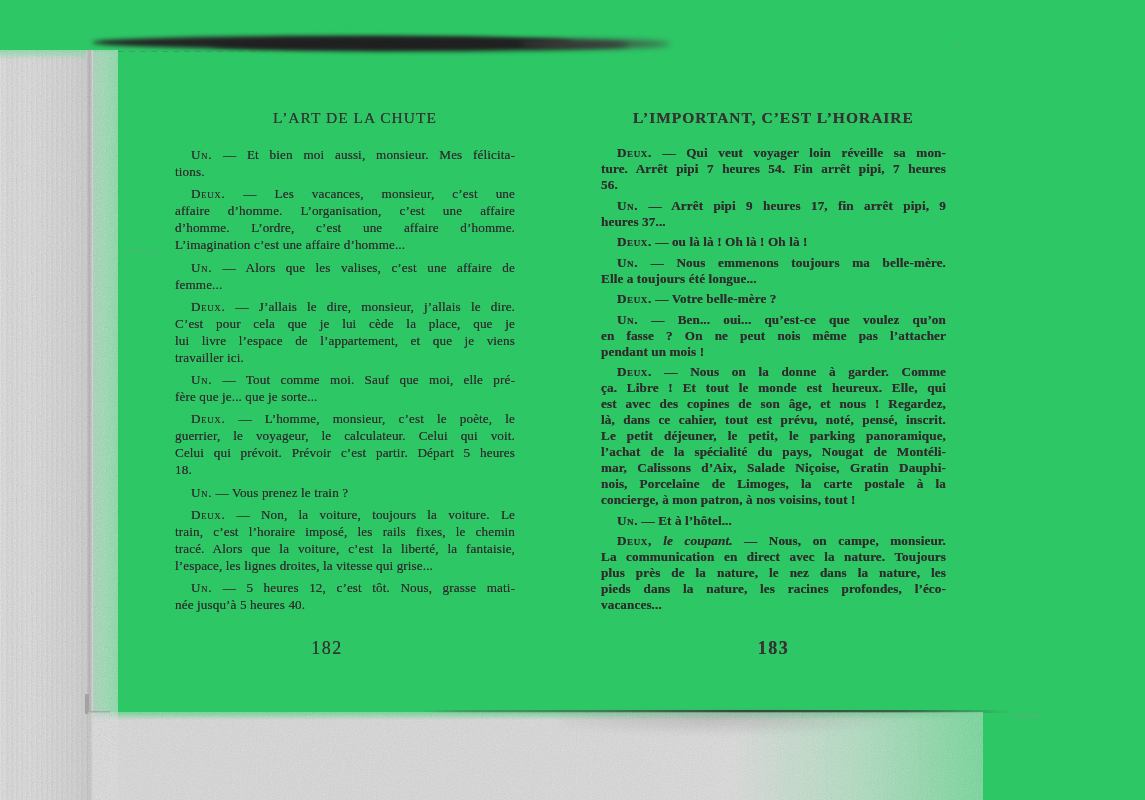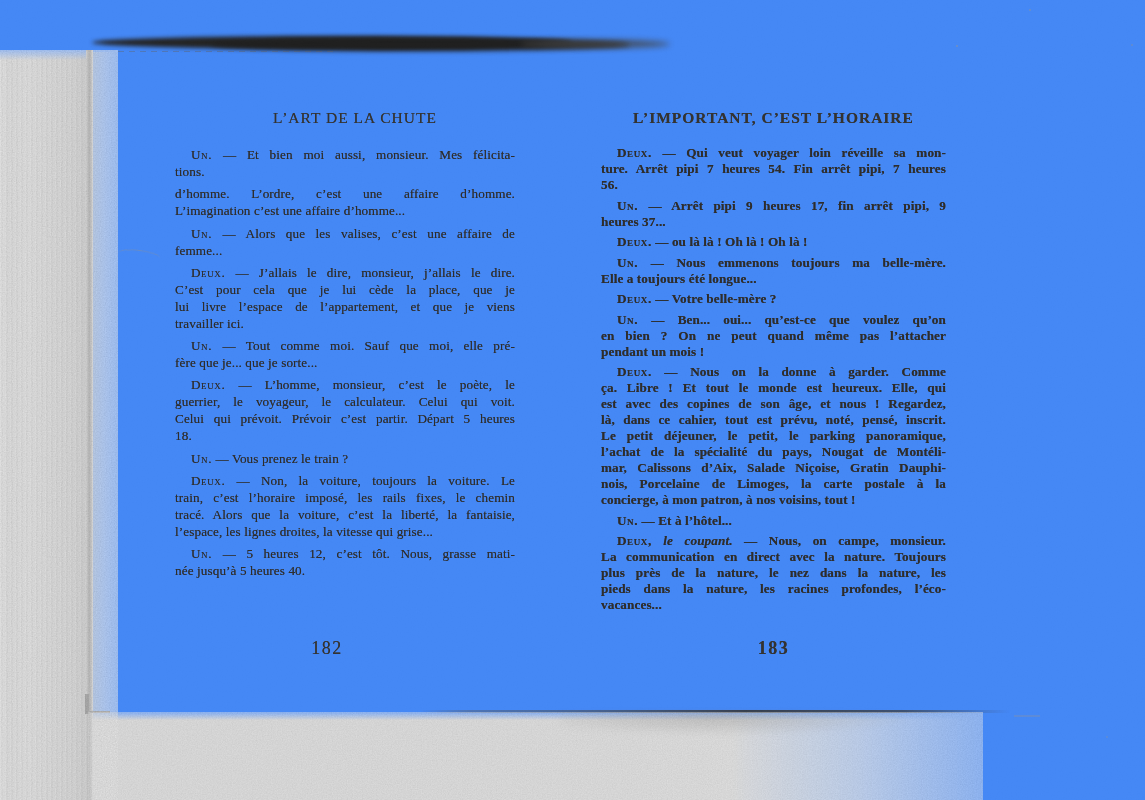--- a/index.html
+++ b/index.html
@@ -1,18 +1,18 @@
 <!DOCTYPE html>
 <html><head>
 <meta charset="utf-8">
 <style>
   html,body{margin:0;padding:0;background:#ffffff;}
   #canvas{
     position:relative;width:1145px;height:800px;overflow:hidden;
-    background:#3b82f6;
+    background:#22c55e;
     font-family:"Liberation Serif","DejaVu Serif",serif;
   }
   
   .artifact{position:absolute;pointer-events:none;}
   #left-band{
     left:0;top:50px;width:88px;height:750px;z-index:1;
     background:
       repeating-linear-gradient(90deg, rgba(255,255,255,.10) 0 1px, rgba(0,0,0,.045) 1px 3px, rgba(255,255,255,.02) 3px 5px),
       linear-gradient(90deg,#cbcbcb 0,#bdbdbd 10%,#c2c2c2 32%,#b8b8b8 58%,#aeaeae 84%,#9f9f9f 100%);
     -webkit-mask-image:linear-gradient(180deg,transparent 0,#000 10px);
@@ -138,20 +138,22 @@
   </svg>
 
   <section class="page-col" id="col-left">
     <div class="page-title soft">L’ART DE LA CHUTE</div>
     <div class="page-body soft">
         <div class="para">
           <div class="bline just first"><span class="speaker">Un.</span> — Et bien moi aussi, monsieur. Mes félicita-</div>
           <div class="bline">tions.</div>
         </div>
         <div class="para">
+          <div class="bline just first"><span class="speaker">Deux.</span> — Les vacances, monsieur, c’est une</div>
+          <div class="bline just">affaire d’homme. L’organisation, c’est une affaire</div>
           <div class="bline just">d’homme. L’ordre, c’est une affaire d’homme.</div>
           <div class="bline">L’imagination c’est une affaire d’homme...</div>
         </div>
         <div class="para">
           <div class="bline just first"><span class="speaker">Un.</span> — Alors que les valises, c’est une affaire de</div>
           <div class="bline">femme...</div>
         </div>
         <div class="para">
           <div class="bline just first"><span class="speaker">Deux.</span> — J’allais le dire, monsieur, j’allais le dire.</div>
           <div class="bline just">C’est pour cela que je lui cède la place, que je</div>
@@ -202,21 +204,21 @@
         </div>
         <div class="para">
           <div class="bline just first"><span class="speaker">Un.</span> — Nous emmenons toujours ma belle-mère.</div>
           <div class="bline">Elle a toujours été longue...</div>
         </div>
         <div class="para">
           <div class="bline first"><span class="speaker">Deux.</span> — Votre belle-mère ?</div>
         </div>
         <div class="para">
           <div class="bline just first"><span class="speaker">Un.</span> — Ben... oui... qu’est-ce que voulez qu’on</div>
-          <div class="bline just">en bien ? On ne peut quand même pas l’attacher</div>
+          <div class="bline just">en fasse ? On ne peut nois même pas l’attacher</div>
           <div class="bline">pendant un mois !</div>
         </div>
         <div class="para">
           <div class="bline just first"><span class="speaker">Deux.</span> — Nous on la donne à garder. Comme</div>
           <div class="bline just">ça. Libre ! Et tout le monde est heureux. Elle, qui</div>
           <div class="bline just">est avec des copines de son âge, et nous ! Regardez,</div>
           <div class="bline just">là, dans ce cahier, tout est prévu, noté, pensé, inscrit.</div>
           <div class="bline just">Le petit déjeuner, le petit, le parking panoramique,</div>
           <div class="bline just">l’achat de la spécialité du pays, Nougat de Montéli-</div>
           <div class="bline just">mar, Calissons d’Aix, Salade Niçoise, Gratin Dauphi-</div>

